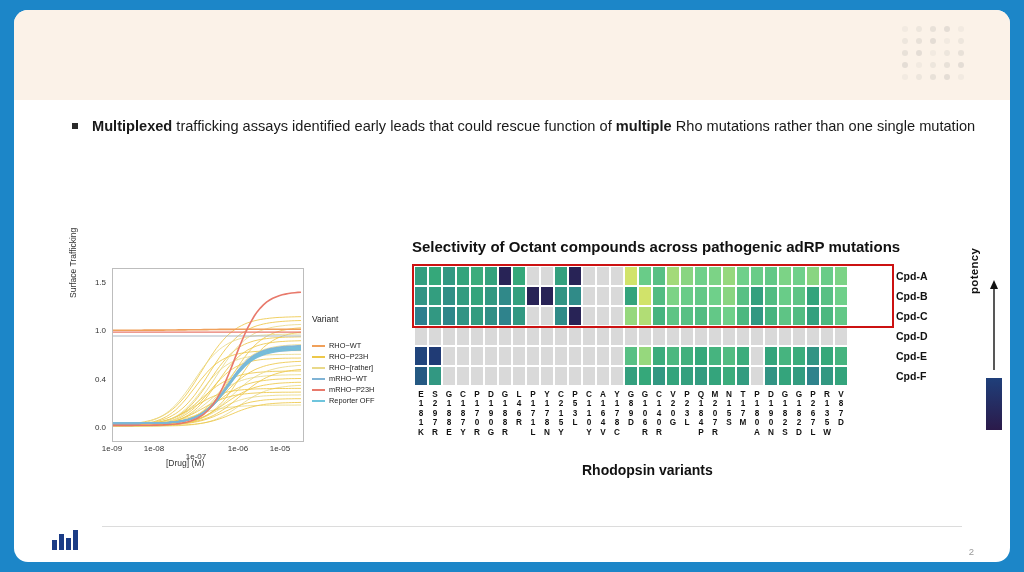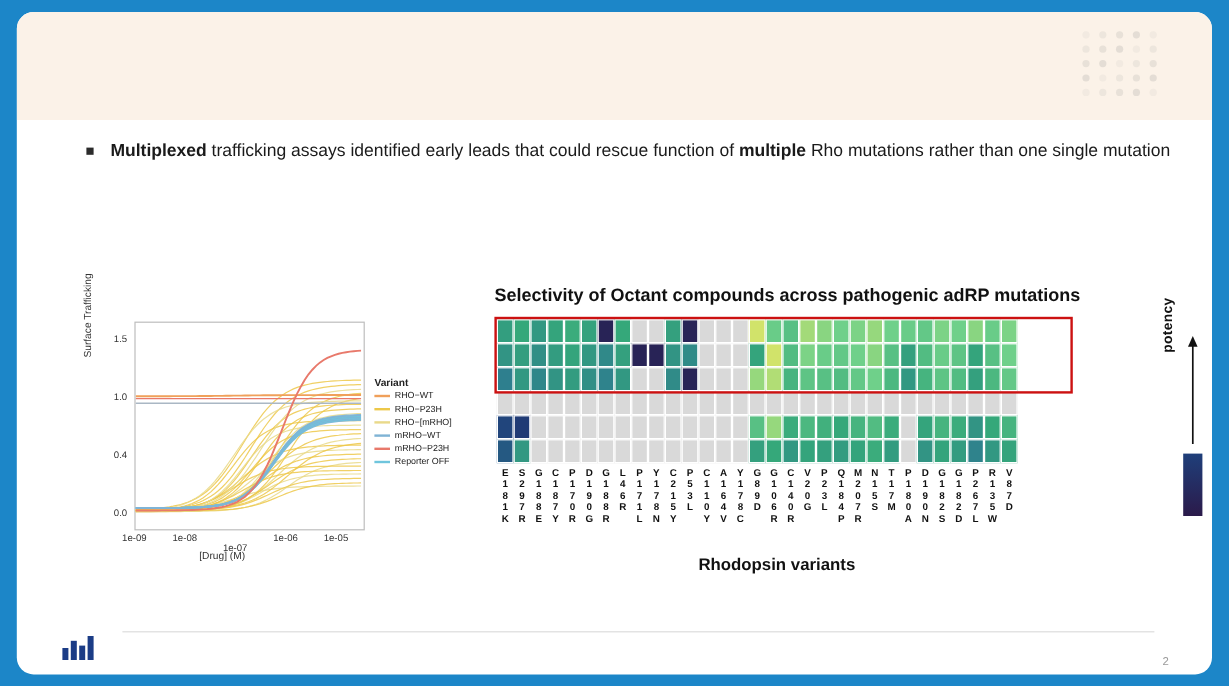--- a/index.html
+++ b/index.html
@@ -18,21 +18,21 @@
   .rpanel-title{position:absolute;left:398px;top:228px;font-size:15px;font-weight:bold;color:#111;}
 
   
   .lchart{position:absolute;left:56px;top:252px;width:300px;height:215px;}
   .plotbox{position:absolute;left:42px;top:6px;width:190px;height:172px;border:1px solid #bdbdbd;background:#fff;}
   .ylab{position:absolute;left:-2px;top:36px;transform:rotate(-90deg);transform-origin:left top;font-size:8.5px;color:#333;white-space:nowrap;}
   .xlab{position:absolute;left:96px;top:196px;font-size:8.5px;color:#333;}
   .ytick{position:absolute;font-size:8px;color:#333;text-align:right;width:26px;}
   .xtick{position:absolute;font-size:8px;color:#333;text-align:center;width:40px;}
   .legend{position:absolute;left:242px;top:52px;width:60px;}
-  .legend .ltitle{font-size:8.5px;font-weight:bold;color:#222;margin-bottom:1px;}
+  .legend .ltitle{font-size:8.5px;font-weight:normal;color:#222;margin-bottom:17px;}
   .legend .lrow{display:flex;align-items:center;margin-bottom:2px;}
   .legend .lswatch{width:13px;height:2px;margin-right:4px;flex:0 0 13px;}
   .legend .ltext{font-size:7.4px;color:#222;white-space:nowrap;}
 
   
   .heat{position:absolute;left:400px;top:256px;}
   .hmgrid{position:relative;}
   .hrow{display:flex;height:20px;}
   .cell{width:14px;height:20px;box-sizing:border-box;border:1px solid #ffffff;}
   .rowlabels{position:absolute;left:476px;top:0;width:60px;}
@@ -157,21 +157,21 @@
             <div class="lrow">
               <span class="lswatch" style="background: rgb(240, 160, 90);"></span>
               <span class="ltext">RHO−WT</span>
             </div>
             <div class="lrow">
               <span class="lswatch" style="background: rgb(237, 200, 74);"></span>
               <span class="ltext">RHO−P23H</span>
             </div>
             <div class="lrow">
               <span class="lswatch" style="background: rgb(233, 217, 138);"></span>
-              <span class="ltext">RHO−[mRHO]</span>
+              <span class="ltext">RHO−[rather]</span>
             </div>
             <div class="lrow">
               <span class="lswatch" style="background: rgb(127, 179, 213);"></span>
               <span class="ltext">mRHO−WT</span>
             </div>
             <div class="lrow">
               <span class="lswatch" style="background: rgb(232, 121, 107);"></span>
               <span class="ltext">mRHO−P23H</span>
             </div>
             <div class="lrow">
@@ -377,20 +377,28 @@
             <div class="cell" style="background: rgb(217, 217, 217);"></div>
             <div class="cell" style="background: rgb(50, 148, 132);"></div>
             <div class="cell" style="background: rgb(52, 164, 124);"></div>
             <div class="cell" style="background: rgb(51, 156, 128);"></div>
             <div class="cell" style="background: rgb(47, 131, 140);"></div>
             <div class="cell" style="background: rgb(50, 152, 130);"></div>
             <div class="cell" style="background: rgb(52, 164, 124);"></div>
           </div>
         </div>
       <div class="redbox"></div>
+      <div class="rowlabels" id="rowlabels">
+          <div class="rowlabel">Cpd-A</div>
+          <div class="rowlabel">Cpd-B</div>
+          <div class="rowlabel">Cpd-C</div>
+          <div class="rowlabel">Cpd-D</div>
+          <div class="rowlabel">Cpd-E</div>
+          <div class="rowlabel">Cpd-F</div>
+        </div>
       <div class="xlabels" id="xlabels">
           <div class="xlabcol">
             <span>E</span>
             <span>1</span>
             <span>8</span>
             <span>1</span>
             <span>K</span>
           </div>
           <div class="xlabcol">
             <span>S</span>

